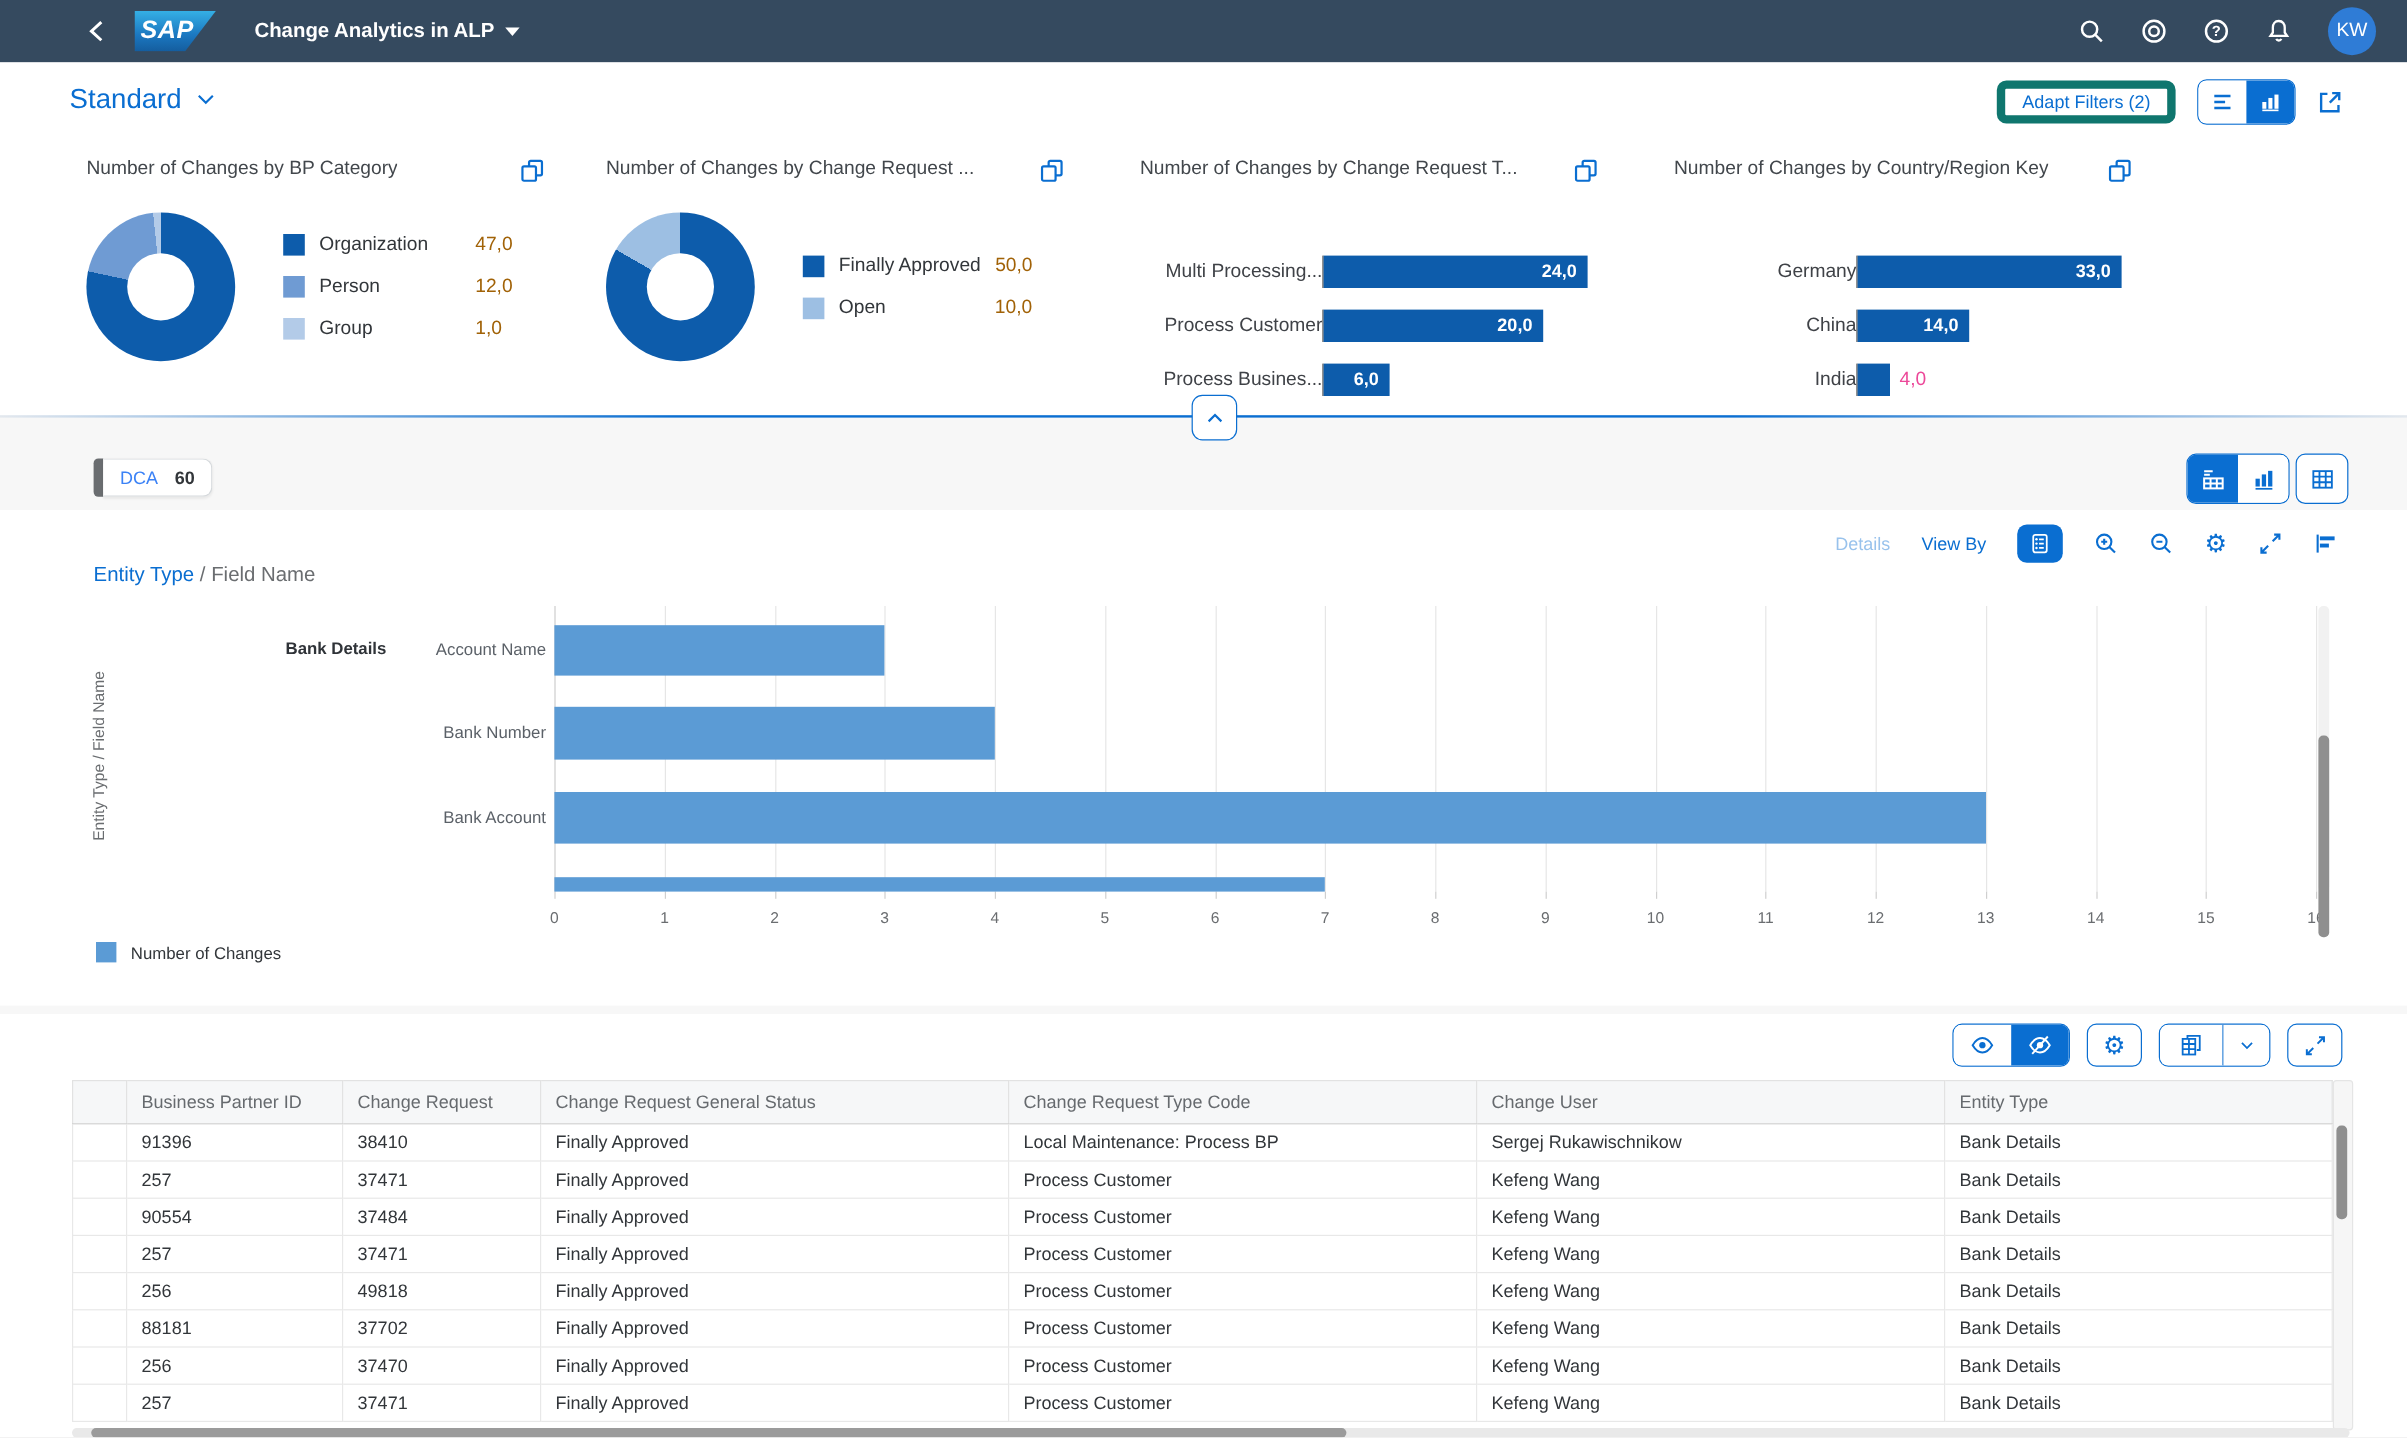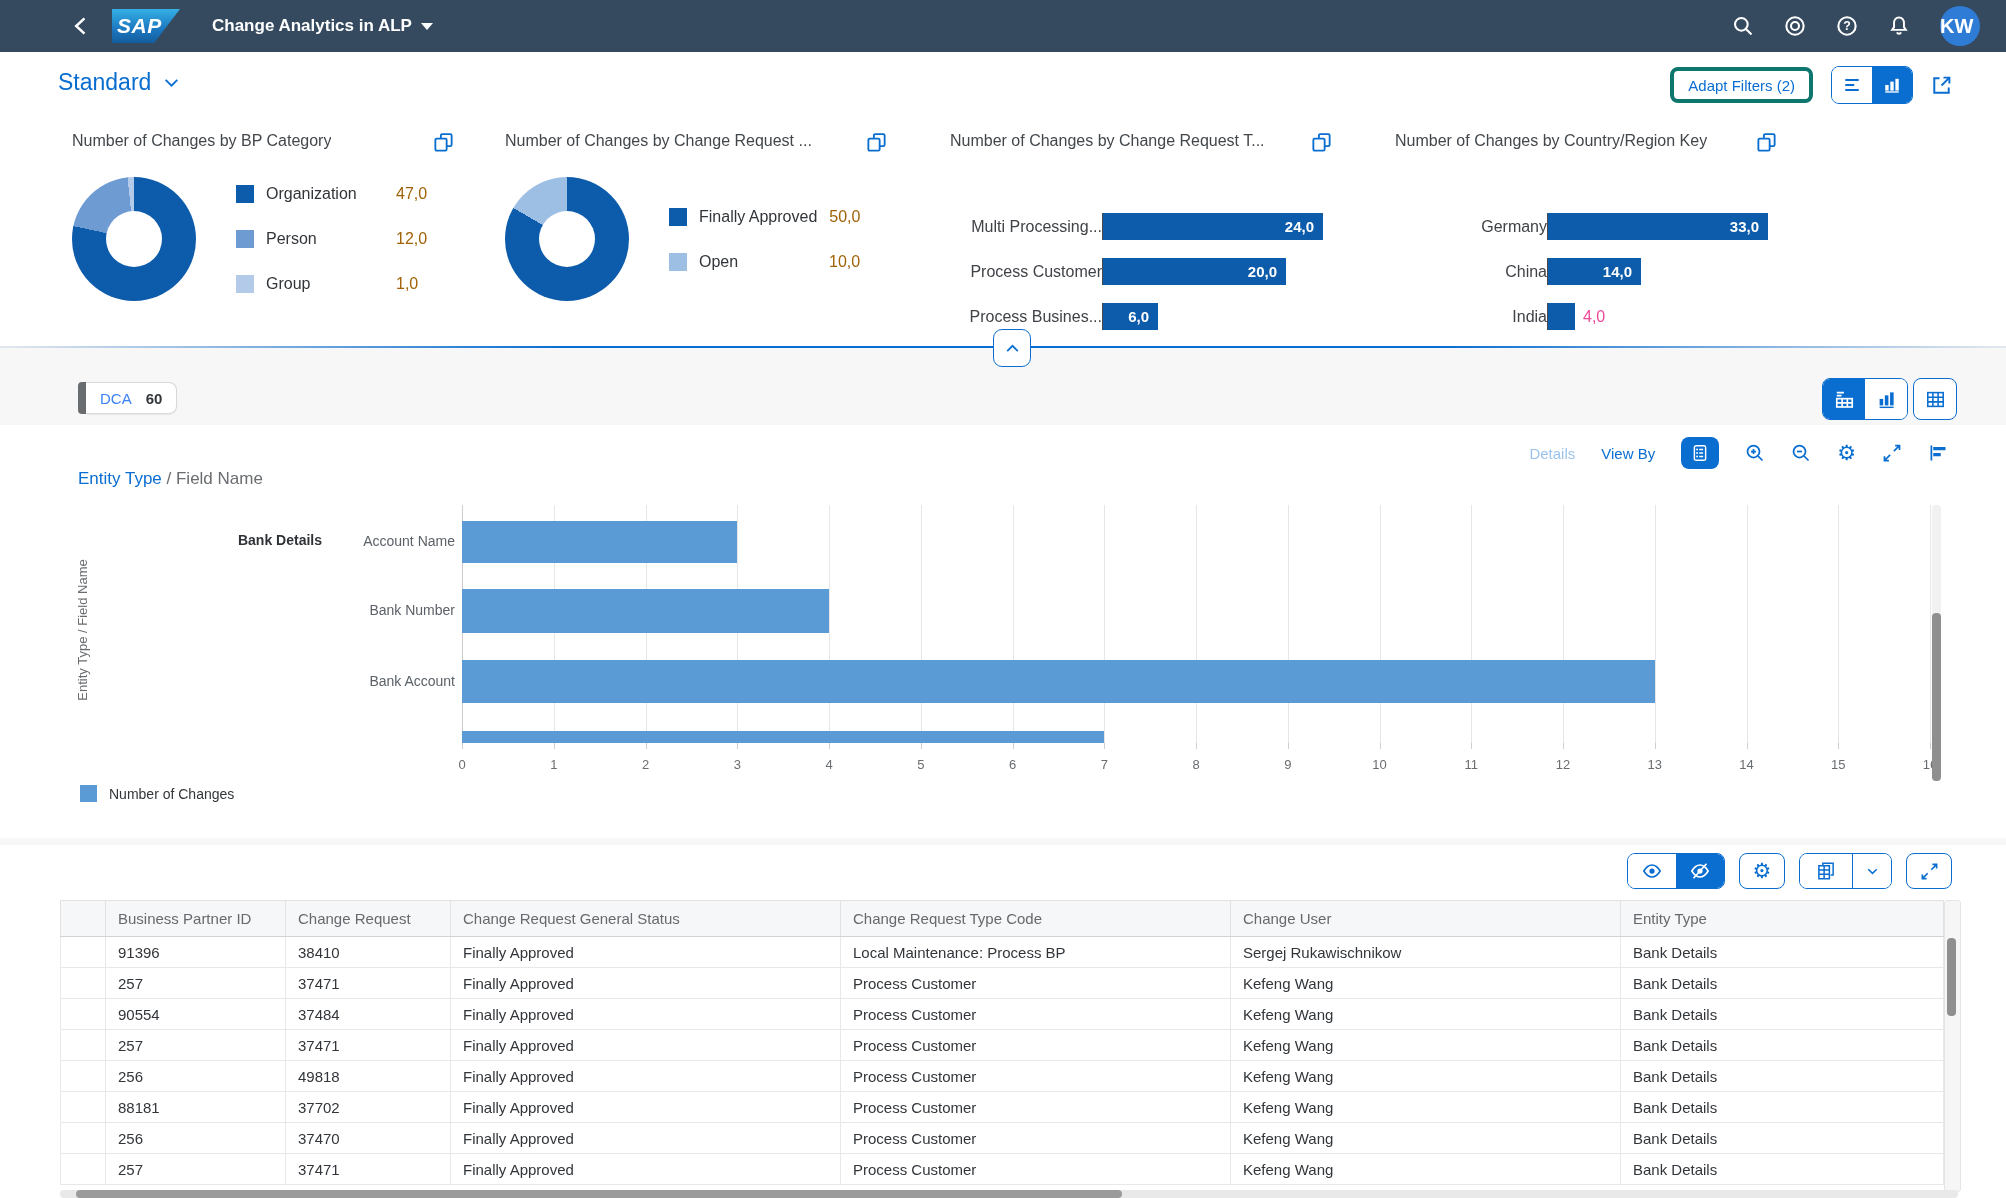--- a/index.html
+++ b/index.html
@@ -12,47 +12,47 @@
          display:flex;align-items:center;color:#fff;}
   .shell-back{margin-left:70px;width:22px;height:22px;color:#fff;cursor:pointer;}
   .sap-logo{margin-left:20px;width:68px;height:34px;position:relative;
             background:linear-gradient(180deg,#35b0e5 0%,#1b77c0 60%,#145d9e 100%);
             clip-path:polygon(0 0,100% 0,62% 100%,0 100%);display:flex;align-items:center;}
   .sap-logo span{font-style:italic;font-weight:bold;font-size:21px;color:#fff;padding-left:5px;letter-spacing:.5px;}
   .shell-title{margin-left:32px;font-size:17px;font-weight:bold;display:flex;align-items:center;gap:9px;}
   .caret{width:0;height:0;border-left:6px solid transparent;border-right:6px solid transparent;border-top:7px solid #fff;}
   .shell-right{margin-left:auto;margin-right:26px;display:flex;align-items:center;gap:30px;}
   .shell-ic{width:22px;height:22px;color:#fff;cursor:pointer;}
-  .avatar{width:40px;height:40px;border-radius:50%;background:#2f7cd6;color:#fff;font-size:20px;font-weight:bold;
-          display:flex;align-items:center;justify-content:flex-start;cursor:pointer;}
+  .avatar{width:40px;height:40px;border-radius:50%;background:#2f7cd6;color:#fff;font-size:16px;font-weight:normal;
+          display:flex;align-items:center;justify-content:center;cursor:pointer;}
 
   
   .filter-row{position:absolute;left:0;top:52px;width:2006px;height:68px;background:#fff;}
   .variant{position:absolute;left:58px;top:17px;display:flex;align-items:center;gap:12px;cursor:pointer;}
   .variant-name{font-size:23px;color:#0a6ed1;}
   .variant-chev{color:#0a6ed1;}
   .filter-actions{position:absolute;right:54px;top:14px;display:flex;align-items:center;gap:18px;height:38px;}
-  .btn-outline{height:36px;border:4px solid #0f766e;border-radius:8px;background:#fff;color:#0a6ed1;
+  .btn-outline{height:36px;border:7px solid #0f766e;border-radius:8px;background:#fff;color:#0a6ed1;
                font-size:15px;padding:0 14px;display:flex;align-items:center;cursor:pointer;
                font-family:inherit;}
   .seg{display:flex;border:1px solid #0a6ed1;border-radius:8px;overflow:hidden;height:36px;}
   .seg-btn{width:40px;display:flex;align-items:center;justify-content:center;background:#fff;color:#0a6ed1;cursor:pointer;}
   .seg-btn.sel{background:#0a6ed1;color:#fff;}
   .icon-btn-plain{color:#0a6ed1;cursor:pointer;display:flex;align-items:center;justify-content:center;}
 
   
   .kpi-section{position:absolute;left:0;top:120px;width:2006px;height:227px;background:#fff;}
   .kpi-card{position:absolute;top:0;width:400px;height:220px;}
   .kpi-head{display:flex;align-items:flex-start;justify-content:space-between;padding:12px 18px 0 0;}
   .kpi-title{font-size:16px;color:#42474c;white-space:nowrap;overflow:hidden;}
   .kpi-copy{color:#0a6ed1;cursor:pointer;flex:none;margin-left:8px;}
   .kpi-body{display:flex;align-items:center;gap:40px;margin-top:16px;height:140px;}
   .donut{position:relative;width:124px;height:124px;border-radius:50%;flex:none;}
   .donut-hole{position:absolute;left:50%;top:50%;width:56px;height:56px;margin:-28px 0 0 -28px;border-radius:50%;background:#fff;}
-  .kpi-legend{display:flex;flex-direction:column;gap:27px;width:216px;}
+  .kpi-legend{display:flex;flex-direction:column;gap:17px;width:216px;}
   .kpi-lg-row{display:flex;align-items:center;gap:12px;}
   .kpi-sq{width:18px;height:18px;flex:none;}
   .kpi-lg-label{font-size:16px;color:#32363a;flex:1;white-space:nowrap;}
   .kpi-lg-val{font-size:16px;color:#a16207;min-width:56px;text-align:left;}
   .kpi-bars{margin-top:60px;}
   .kpi-bar-row{display:flex;align-items:center;height:27px;margin-bottom:18px;text-align:right;}
   .kpi-bar-label{width:152px;font-size:16px;color:#3f4247;white-space:nowrap;overflow:hidden;flex:none;}
   .kpi-bar-area{position:relative;height:27px;border-left:1px solid #4a4a4a;flex:1;}
   .kpi-bar{position:absolute;left:0;top:0;height:27px;display:flex;align-items:center;justify-content:flex-end;}
   .kpi-bar-val-in{color:#fff;font-weight:bold;font-size:15px;padding-right:9px;}

